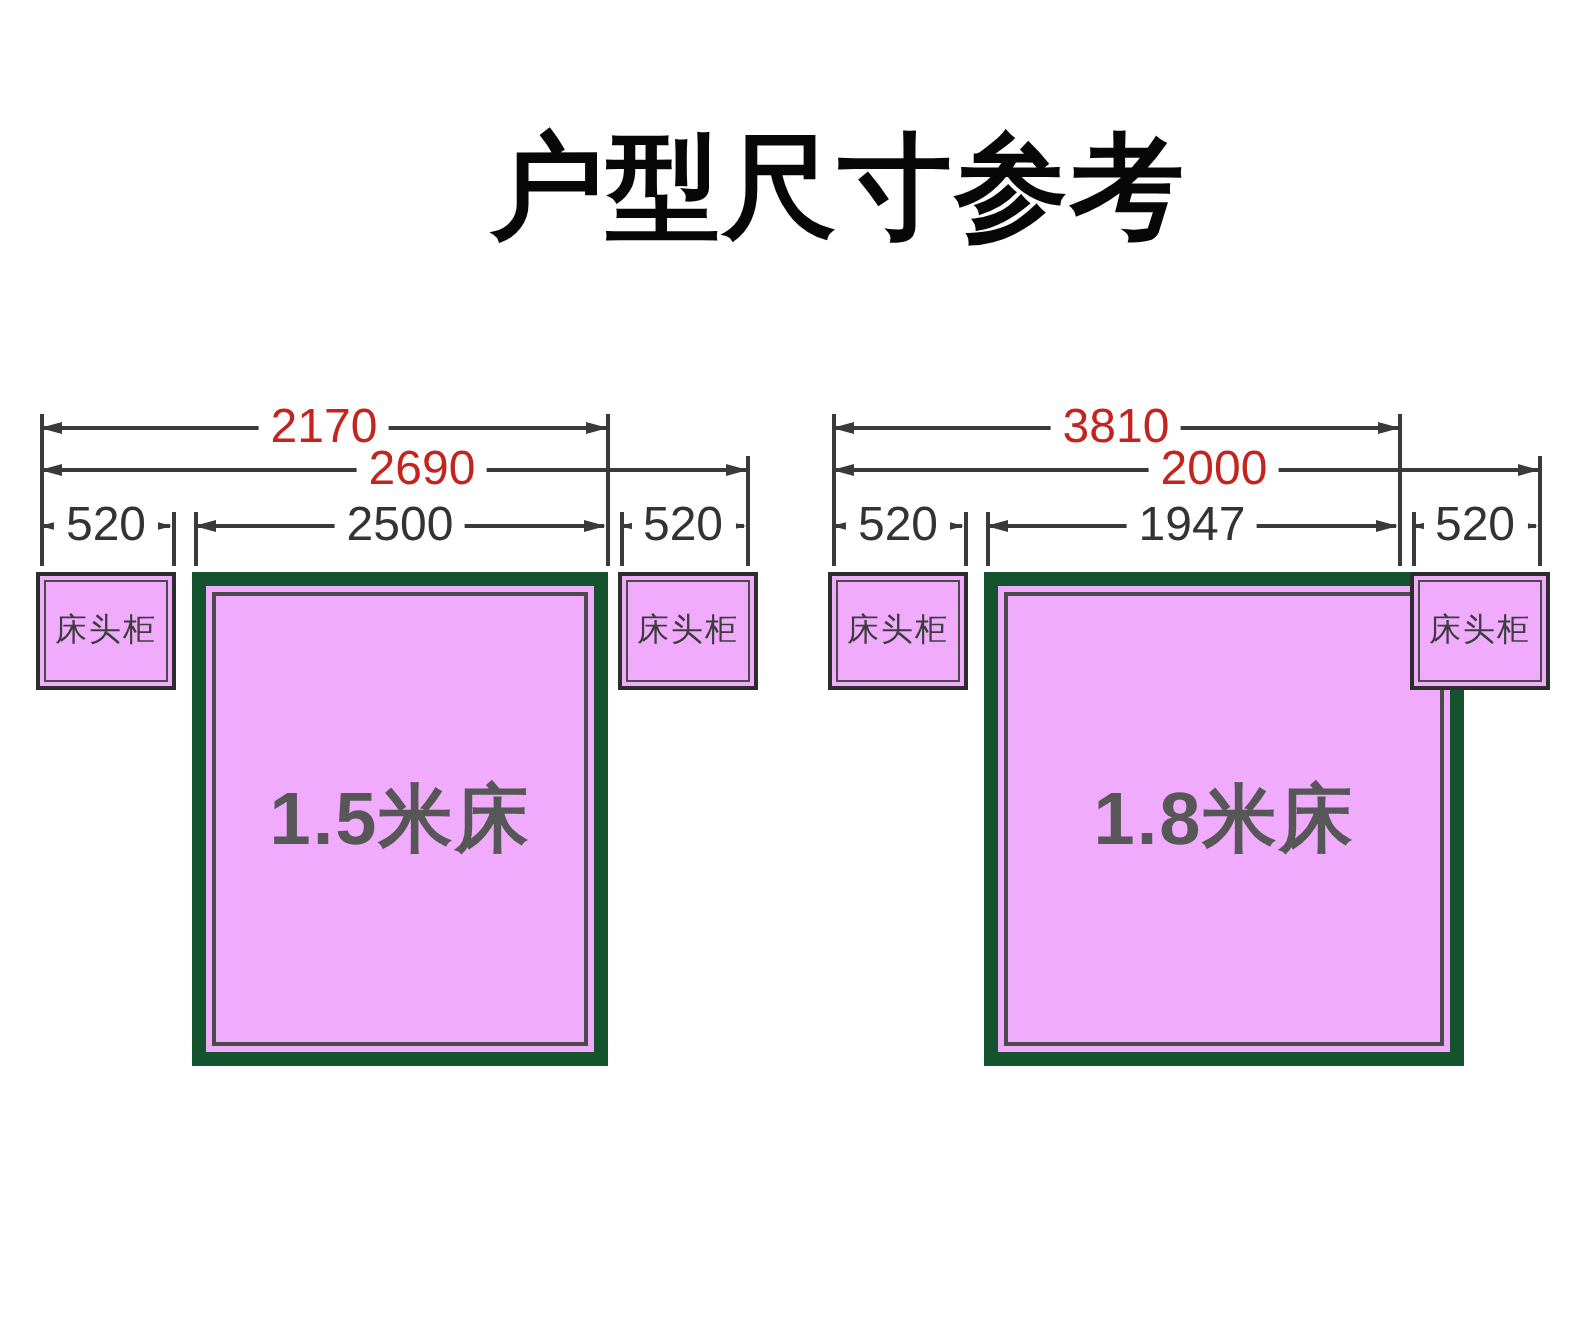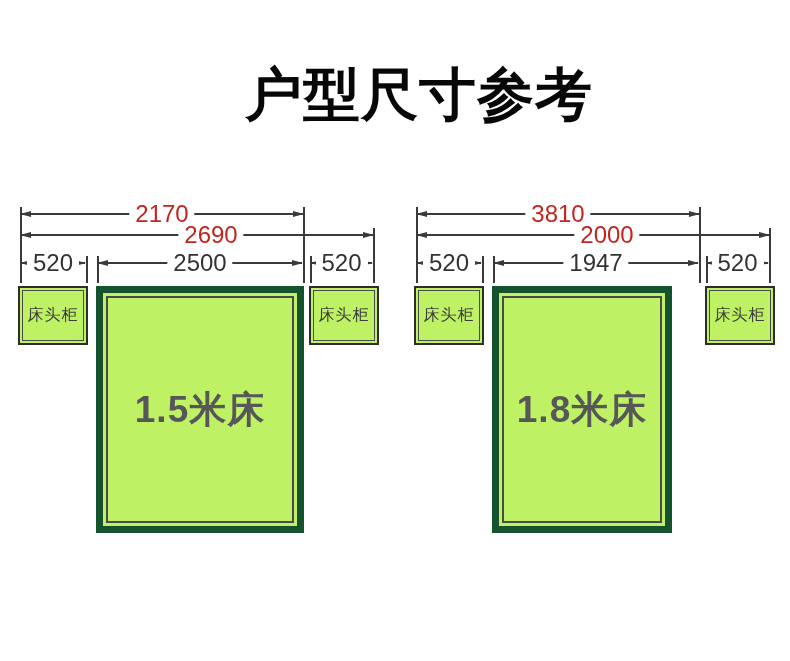--- a/index.html
+++ b/index.html
@@ -25,21 +25,21 @@
   .arr.r{right:0;border-left:11px solid #3a3a3a;}
   .dim-label{
     position:absolute;left:50%;top:0;transform:translate(-50%,-50%);
     background:#ffffff;padding:0 6px;font-size:24px;font-weight:500;color:#333333;
     white-space:nowrap;line-height:24px;
   }
   .dim-label.red{color:#c3251e;}
   .dim-label.shift{left:calc(50% + 14px);}
 
   
-  .box{position:absolute;background:#bef264;box-sizing:border-box;
+  .box{position:absolute;background:#f0abfc;box-sizing:border-box;
        display:flex;align-items:center;justify-content:center;}
   .ns{border:2px solid #2d2d2d;}
   .ns .inner{position:absolute;inset:2px;border:1.5px solid #4a4a4a;}
   .bed{border:7px solid #14532d;}
   .bed .inner{position:absolute;inset:3px;border:2px solid #4a4a4a;}
   .ns-label{position:relative;z-index:1;font-size:16px;font-weight:500;color:#3c3c3c;letter-spacing:1px;}
   .bed-label{position:relative;z-index:1;font-size:37px;font-weight:700;color:#575757;letter-spacing:1px;}
 
   .captions{position:absolute;width:320px;text-align:center;
             font-size:17px;font-weight:700;color:#3a3a3a;line-height:22.5px;white-space:nowrap;}
@@ -151,21 +151,21 @@
       <span class="line"></span>
       <span class="arr l"></span>
       <span class="arr r"></span>
       <span class="dim-label">520</span>
     </div>
 
     <div class="box ns" style="left:414px;top:286px;width:70px;height:59px">
       <span class="inner"></span>
       <span class="ns-label">床头柜</span>
     </div>
-    <div class="box bed" style="left:492px;top:286px;width:180px;height:247px">
+    <div class="box bed" style="left:492px;top:286px;width:240px;height:247px">
       <span class="inner"></span>
       <span class="bed-label">1.8米床</span>
     </div>
     <div class="box ns" style="left:705px;top:286px;width:70px;height:59px">
       <span class="inner"></span>
       <span class="ns-label">床头柜</span>
     </div>
 
   </div>
 

